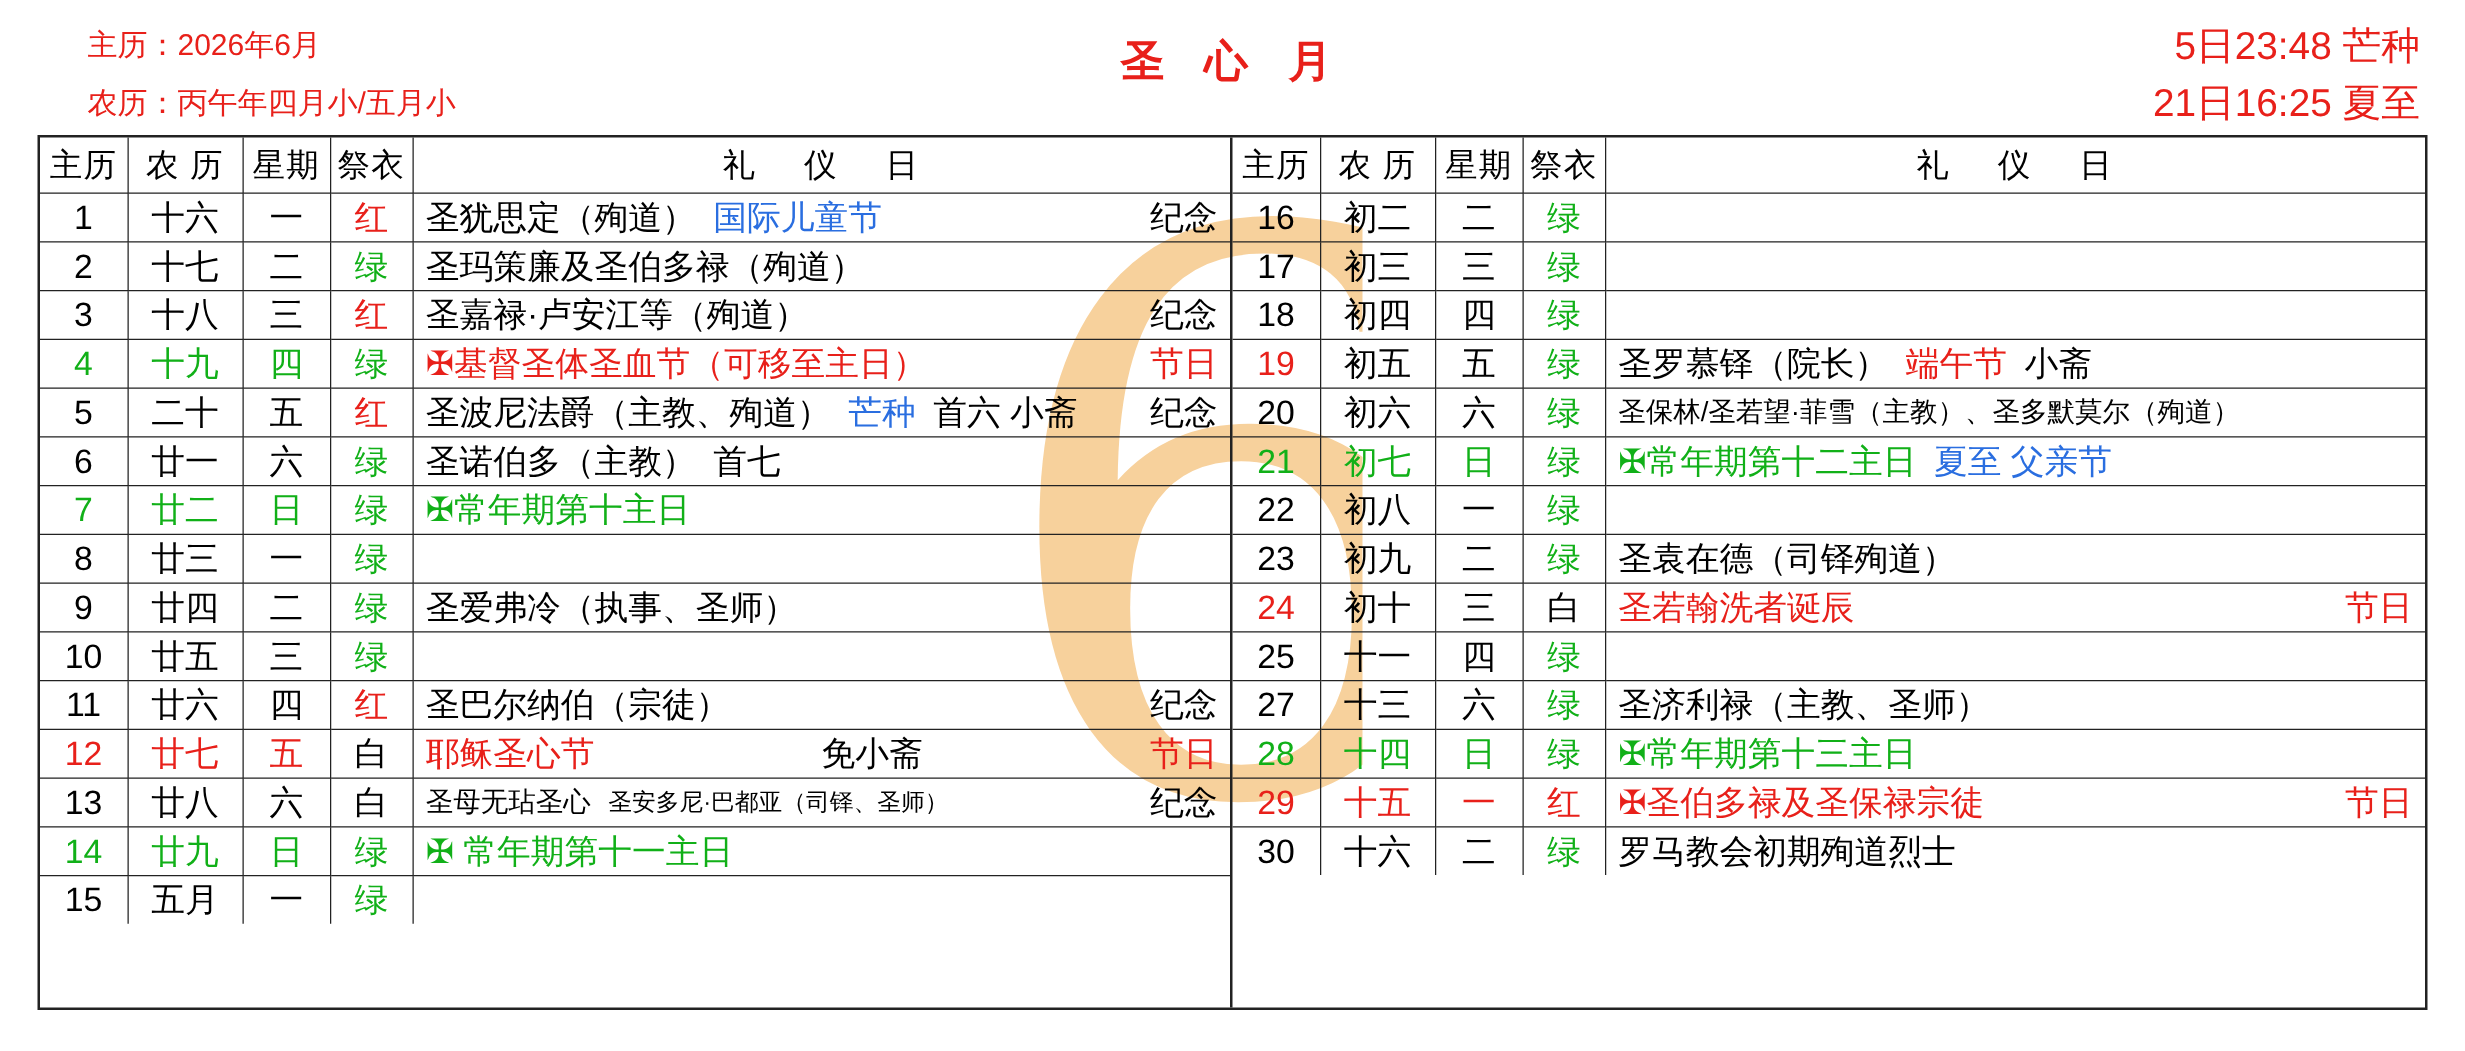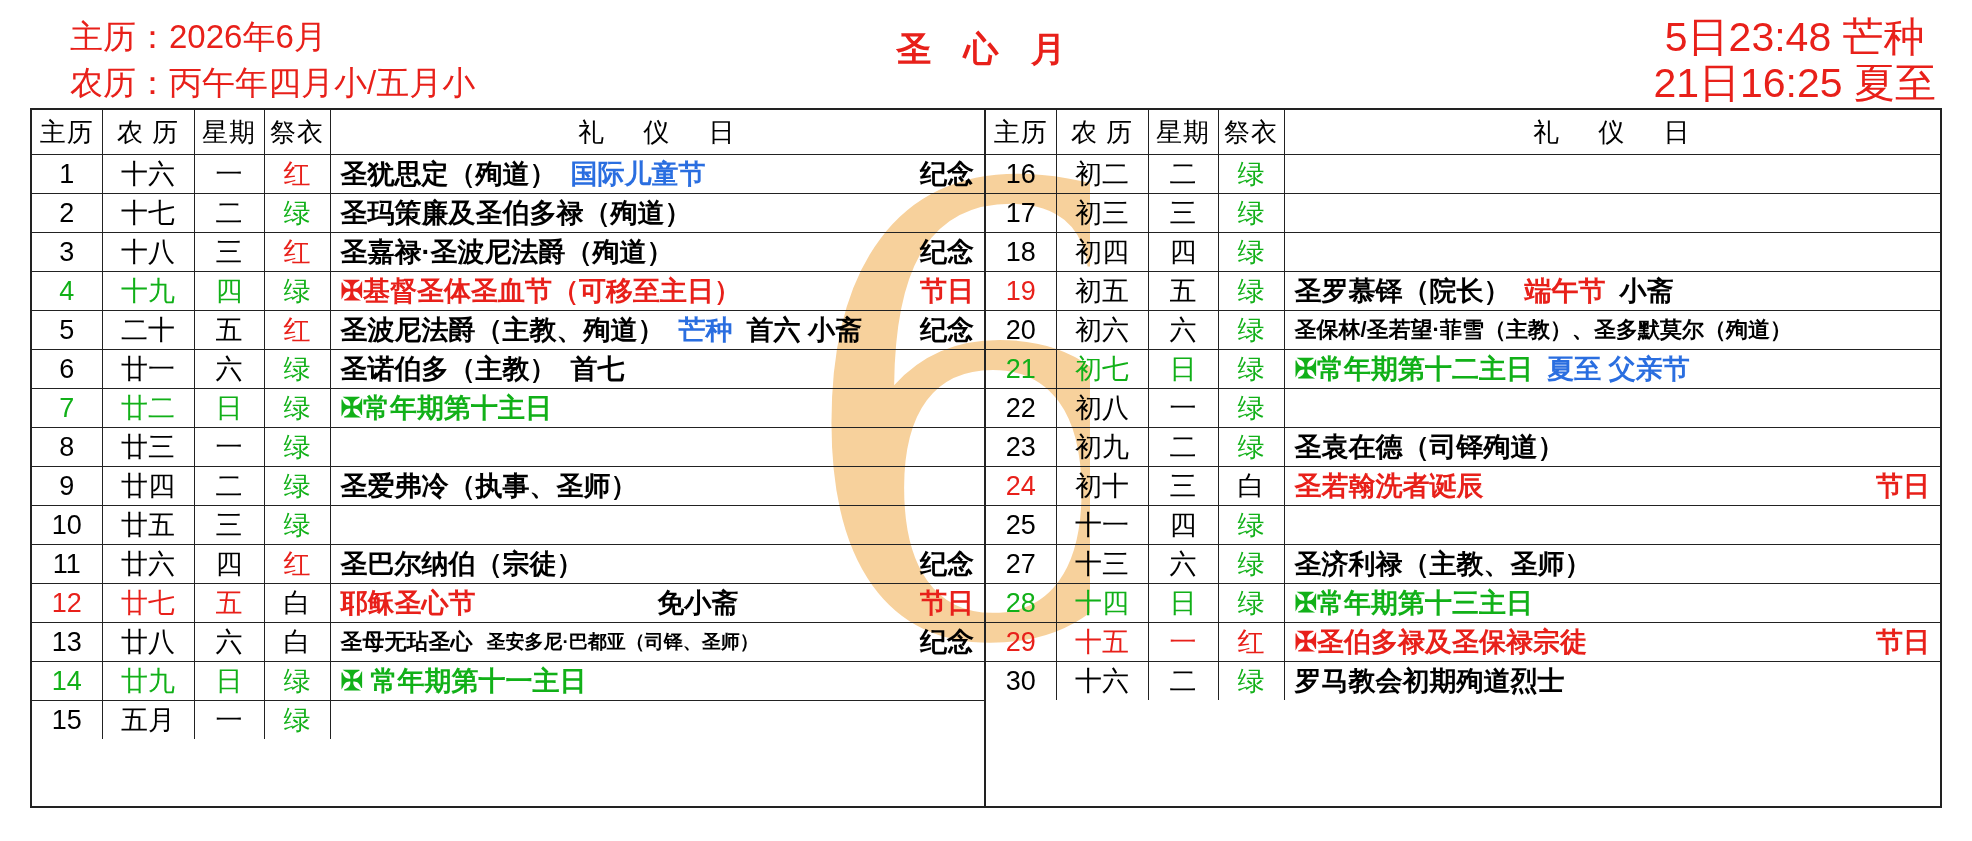--- a/index.html
+++ b/index.html
@@ -27,32 +27,32 @@
     position: relative;
     height: 108px;
     padding: 0 30px;
     box-sizing: border-box;
   }
   .hdr-left {
     position: absolute;
     left: 70px;
     top: 14px;
     color: #e8201a;
-    font-size: 33px;
+    font-size: 24px;
     line-height: 46px;
     white-space: nowrap;
   }
   .hdr-right {
     position: absolute;
     right: 36px;
     top: 14px;
     color: #e8201a;
-    font-size: 41px;
+    font-size: 31px;
     line-height: 46px;
-    text-align: center;
+    text-align: right;
     white-space: nowrap;
   }
   .hdr-title {
     position: absolute;
     left: 0;
     right: 0;
     top: 26px;
     text-align: center;
     color: #e8201a;
     font-family: "DejaVu Serif", serif;
@@ -137,21 +137,20 @@
   col.c-week { width: 70px; }
   col.c-vest { width: 66px; }
   col.c-lit { width: auto; }
 
   td.lit {
     text-align: left;
     padding: 0 10px;
     position: relative;
     white-space: nowrap;
     overflow: hidden;
-    font-weight: bold;
   }
   .lit-inner {
     display: flex;
     align-items: center;
     width: 100%;
     height: 100%;
   }
   .lit-main { flex: 0 0 auto; }
   .lit-mid  { flex: 0 0 auto; margin-left: 14px; }
   .lit-spacer { flex: 1 1 auto; }
@@ -231,21 +230,21 @@
                 </div>
               </td>
             </tr>
             <tr>
               <td class="black">3</td>
               <td class="black">十八</td>
               <td class="black">三</td>
               <td class="red">红</td>
               <td class="lit">
                 <div class="lit-inner">
-                  <span class="lit-main black">圣嘉禄·圣波尼法爵（殉道）</span>
+                  <span class="lit-main black">圣嘉禄·卢安江等（殉道）</span>
                   <span class="lit-spacer"></span>
                   <span class="lit-end black">纪念</span>
                 </div>
               </td>
             </tr>
             <tr>
               <td class="green">4</td>
               <td class="green">十九</td>
               <td class="green">四</td>
               <td class="green">绿</td>

